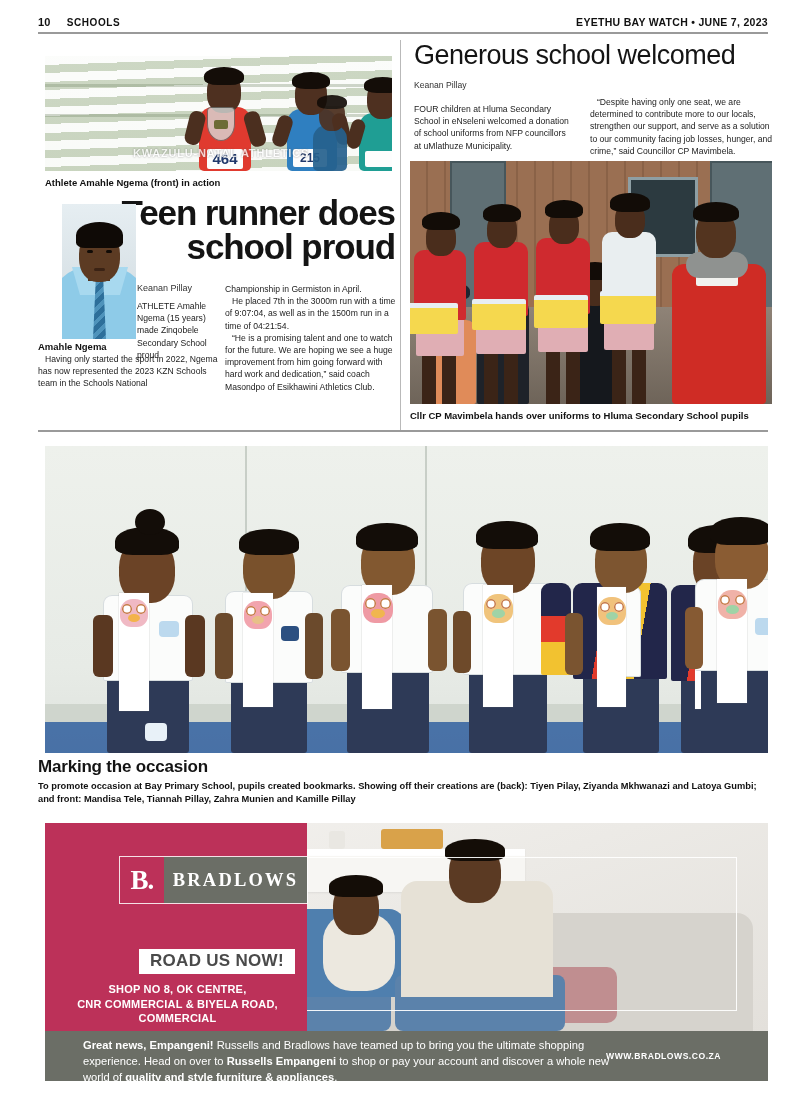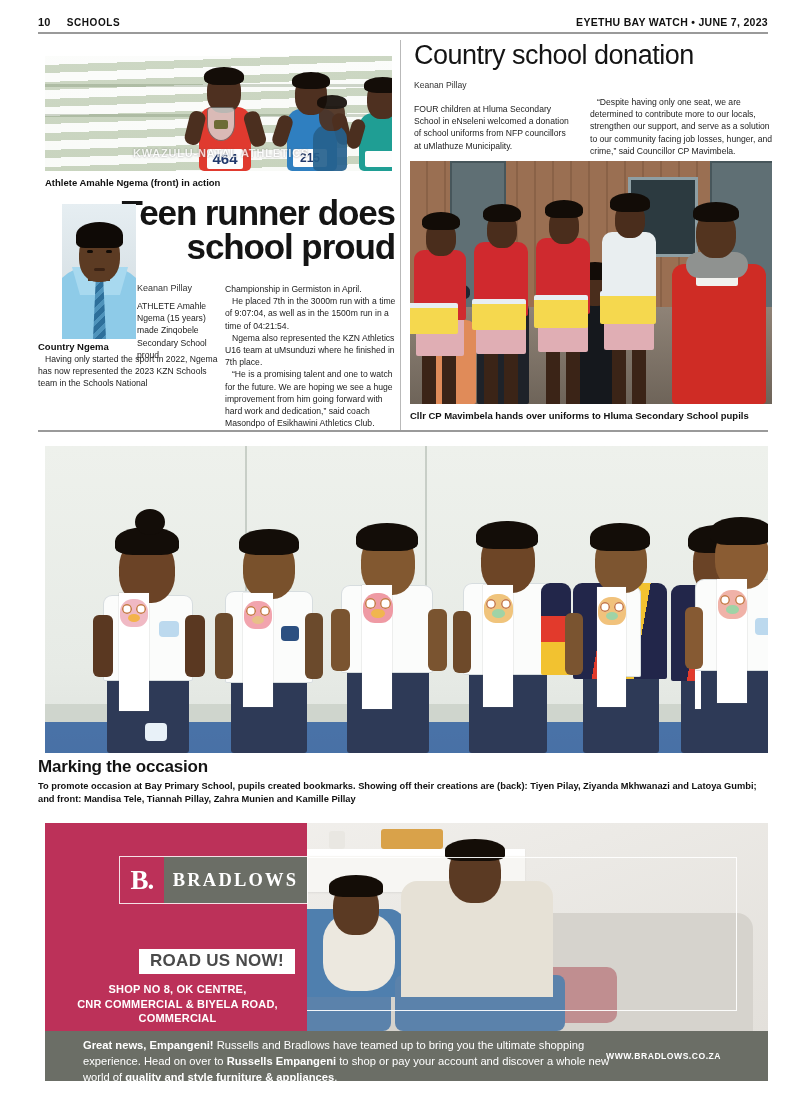--- a/index.html
+++ b/index.html
@@ -550,37 +550,36 @@
     <div class="p-collar-l"></div>
     <div class="p-collar-r"></div>
     <div class="p-tie"></div>
     <div class="p-neck"></div>
     <div class="p-face"></div>
     <div class="p-hair"></div>
     <div class="p-eye l"></div>
     <div class="p-eye r"></div>
     <div class="p-mouth"></div>
   </div>
-  <div class="cap-portrait">Country Ngema</div>
+  <div class="cap-portrait">Amahle Ngema</div>
 
   <div class="teen-byline">Keanan Pillay</div>
   <div class="teen-col-a">
     <p>ATHLETE Amahle Ngema (15 years) made Zinqobele Secondary School proud</p>
   </div>
   <div class="teen-col-wrap">
     <p class="indent">Having only started the sport in 2022, Ngema has now represented the 2023 KZN Schools team in the Schools National</p>
   </div>
   <div class="teen-col-b">
     <p>Championship in Germiston in April.</p>
     <p class="indent">He placed 7th in the 3000m run with a time of 9:07:04, as well as in the 1500m run in a time of 04:21:54.</p>
-    <p class="indent">Ngema also represented the KZN Athletics U16 team at uMsunduzi where he finished in 7th place.</p>
     <p class="indent">“He is a promising talent and one to watch for the future. We are hoping we see a huge improvement from him going forward with hard work and dedication,” said coach Masondpo of Esikhawini Athletics Club.</p>
   </div>
 
-  <div class="don-head">Country school donation</div>
+  <div class="don-head">Generous school welcomed</div>
   <div class="don-byline">Keanan Pillay</div>
   <div class="don-col-a">
     <p>FOUR children at Hluma Secondary School in eNseleni welcomed a donation of school uniforms from NFP councillors at uMlathuze Municipality.</p>
   </div>
   <div class="don-col-b">
     <p class="indent">“Despite having only one seat, we are determined to contribute more to our locals, strengthen our support, and serve as a solution to our community facing job losses, hunger, and crime,” said Councillor CP Mavimbela.</p>
   </div>
 
   <div class="photo-donation">
     <div class="d-wall"></div>

